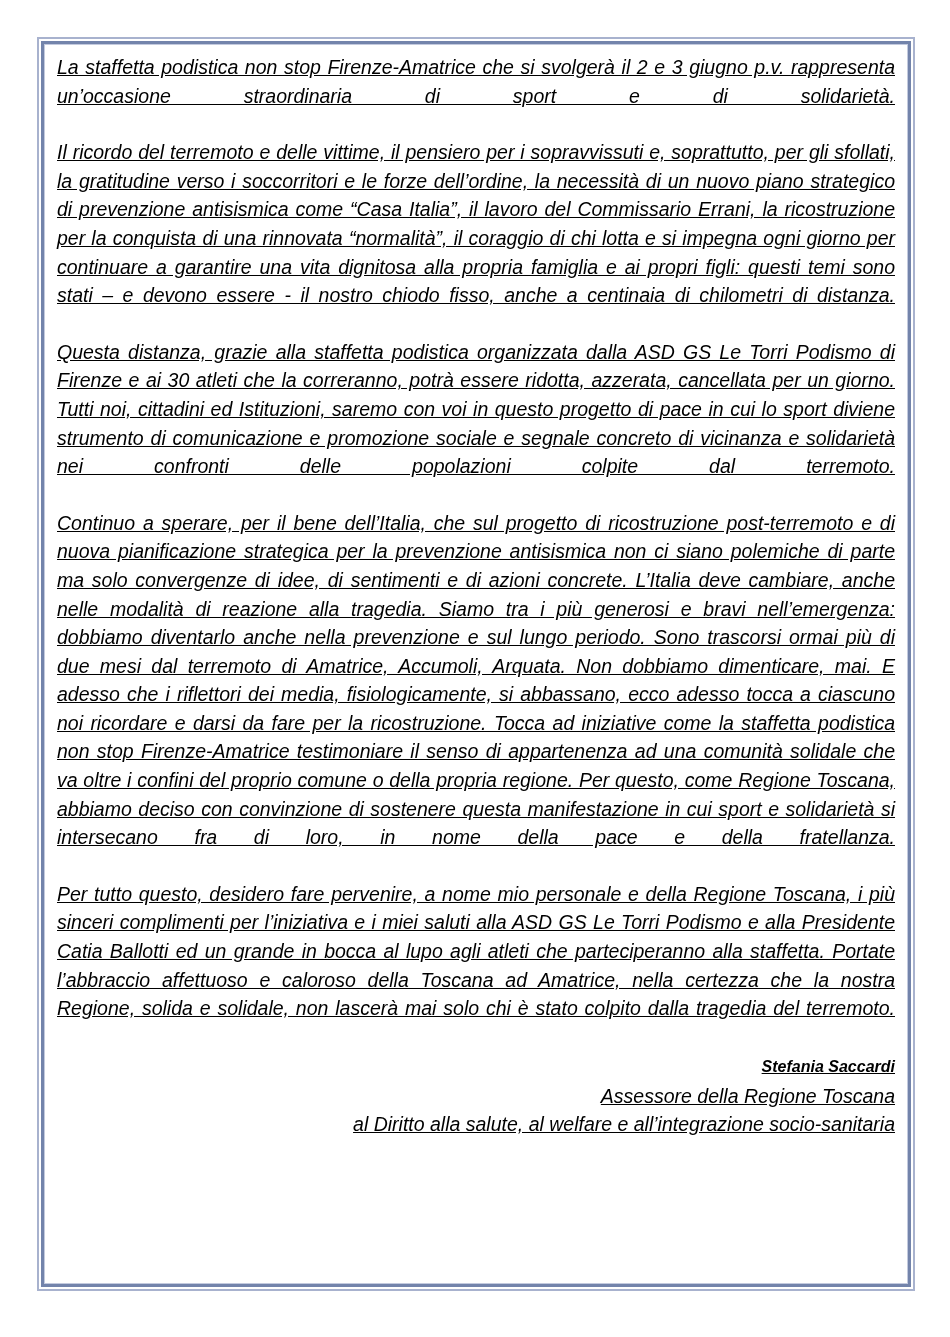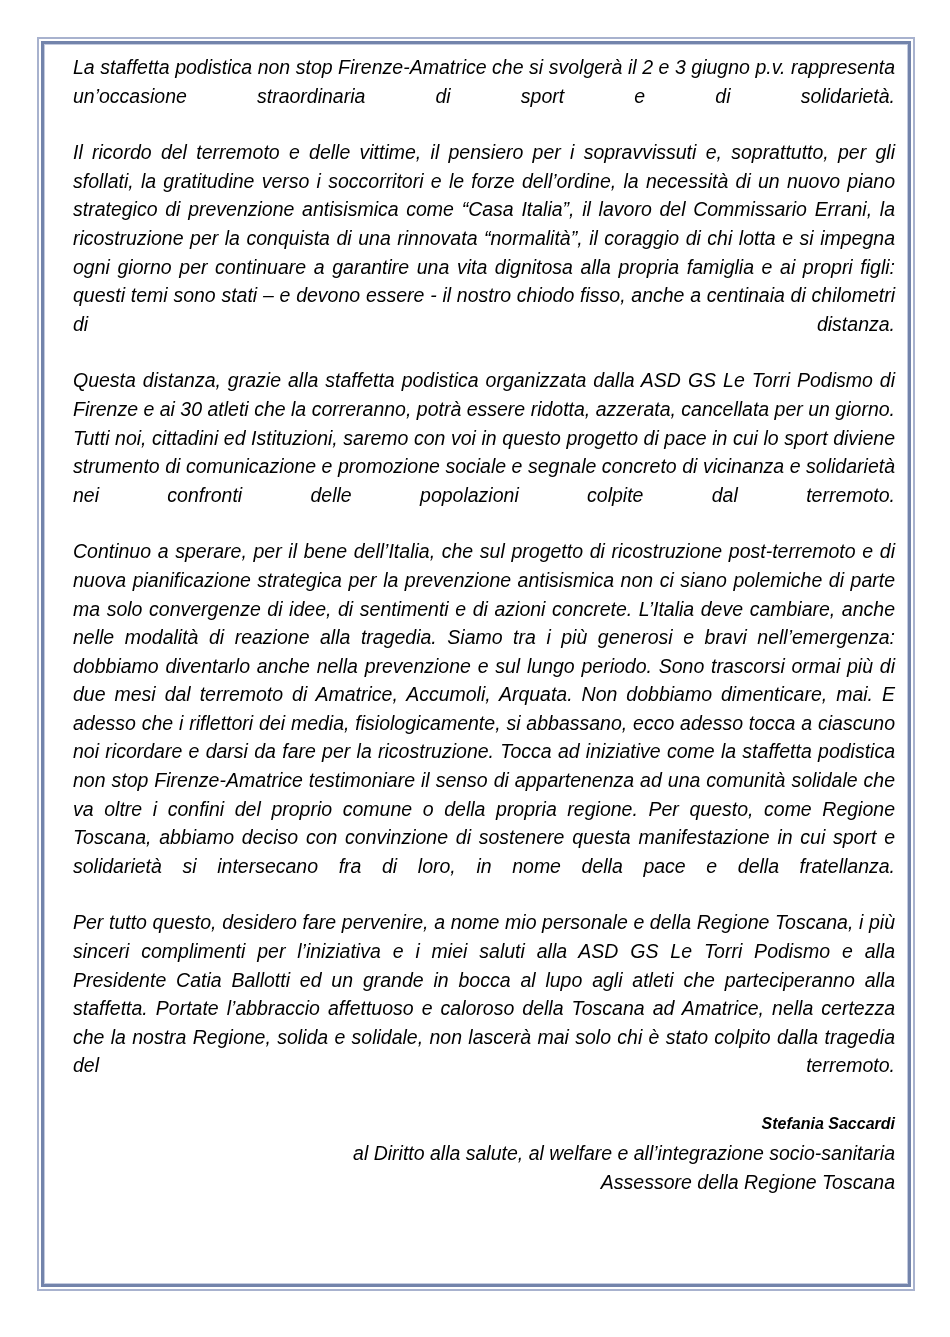--- a/index.html
+++ b/index.html
@@ -28,22 +28,23 @@
   }
   .frame-main {
     height: 100%;
     box-sizing: border-box;
     border: 3px solid var(--border-dark, #7384ab);
   }
   .frame-inner {
     height: 100%;
     box-sizing: border-box;
     border: 1px solid var(--border-pale, #c3cade);
-    padding: 8px 12px 6px 28px;
+    padding: 8px 12px 6px 12px;
     overflow: hidden;
+    text-decoration: underline;
   }
   .letter {
     color: var(--text, #000000);
     font-style: italic;
     font-size: 19.5px;
     line-height: 28.6px;
     text-align: justify;
     text-align-last: justify;
     -moz-text-align-last: justify;
   }
@@ -74,20 +75,20 @@
     <div class="frame-main">
       <div class="frame-inner">
         <div class="letter">
           <p>La staffetta podistica non stop Firenze-Amatrice che si svolgerà il 2 e 3 giugno p.v. rappresenta un’occasione straordinaria di sport e di solidarietà.</p>
           <p>Il ricordo del terremoto e delle vittime, il pensiero per i sopravvissuti e, soprattutto, per gli sfollati, la gratitudine verso i soccorritori e le forze dell’ordine, la necessità di un nuovo piano strategico di prevenzione antisismica come “Casa Italia”, il lavoro del Commissario Errani, la ricostruzione per la conquista di una rinnovata “normalità”, il coraggio di chi lotta e si impegna ogni giorno per continuare a garantire una vita dignitosa alla propria famiglia e ai propri figli: questi temi sono stati – e devono essere - il nostro chiodo fisso, anche a centinaia di chilometri di distanza.</p>
           <p>Questa distanza, grazie alla staffetta podistica organizzata dalla ASD GS Le Torri Podismo di Firenze e ai 30 atleti che la correranno, potrà essere ridotta, azzerata, cancellata per un giorno. Tutti noi, cittadini ed Istituzioni, saremo con voi in questo progetto di pace in cui lo sport diviene strumento di comunicazione e promozione sociale e segnale concreto di vicinanza e solidarietà nei confronti delle popolazioni colpite dal terremoto.</p>
           <p>Continuo a sperare, per il bene dell’Italia, che sul progetto di ricostruzione post-terremoto e di nuova pianificazione strategica per la prevenzione antisismica non ci siano polemiche di parte ma solo convergenze di idee, di sentimenti e di azioni concrete. L’Italia deve cambiare, anche nelle modalità di reazione alla tragedia. Siamo tra i più generosi e bravi nell’emergenza: dobbiamo diventarlo anche nella prevenzione e sul lungo periodo. Sono trascorsi ormai più di due mesi dal terremoto di Amatrice, Accumoli, Arquata. Non dobbiamo dimenticare, mai. E adesso che i riflettori dei media, fisiologicamente, si abbassano, ecco adesso tocca a ciascuno noi ricordare e darsi da fare per la ricostruzione. Tocca ad iniziative come la staffetta podistica non stop Firenze-Amatrice testimoniare il senso di appartenenza ad una comunità solidale che va oltre i confini del proprio comune o della propria regione. Per questo, come Regione Toscana, abbiamo deciso con convinzione di sostenere questa manifestazione in cui sport e solidarietà si intersecano fra di loro, in nome della pace e della fratellanza.</p>
           <p>Per tutto questo, desidero fare pervenire, a nome mio personale e della Regione Toscana, i più sinceri complimenti per l’iniziativa e i miei saluti alla ASD GS Le Torri Podismo e alla Presidente Catia Ballotti ed un grande in bocca al lupo agli atleti che parteciperanno alla staffetta. Portate l’abbraccio affettuoso e caloroso della Toscana ad Amatrice, nella certezza che la nostra Regione, solida e solidale, non lascerà mai solo chi è stato colpito dalla tragedia del terremoto.</p>
           <div class="signature">
             <div class="sig-name">Stefania Saccardi</div>
+            <div class="sig-role">Assessore della Regione Toscana</div>
             <div class="sig-role">al Diritto alla salute, al welfare e all’integrazione socio-sanitaria</div>
-            <div class="sig-role">Assessore della Regione Toscana</div>
           </div>
         </div>
       </div>
     </div>
   </div>
 </div>
 
 </body></html>

